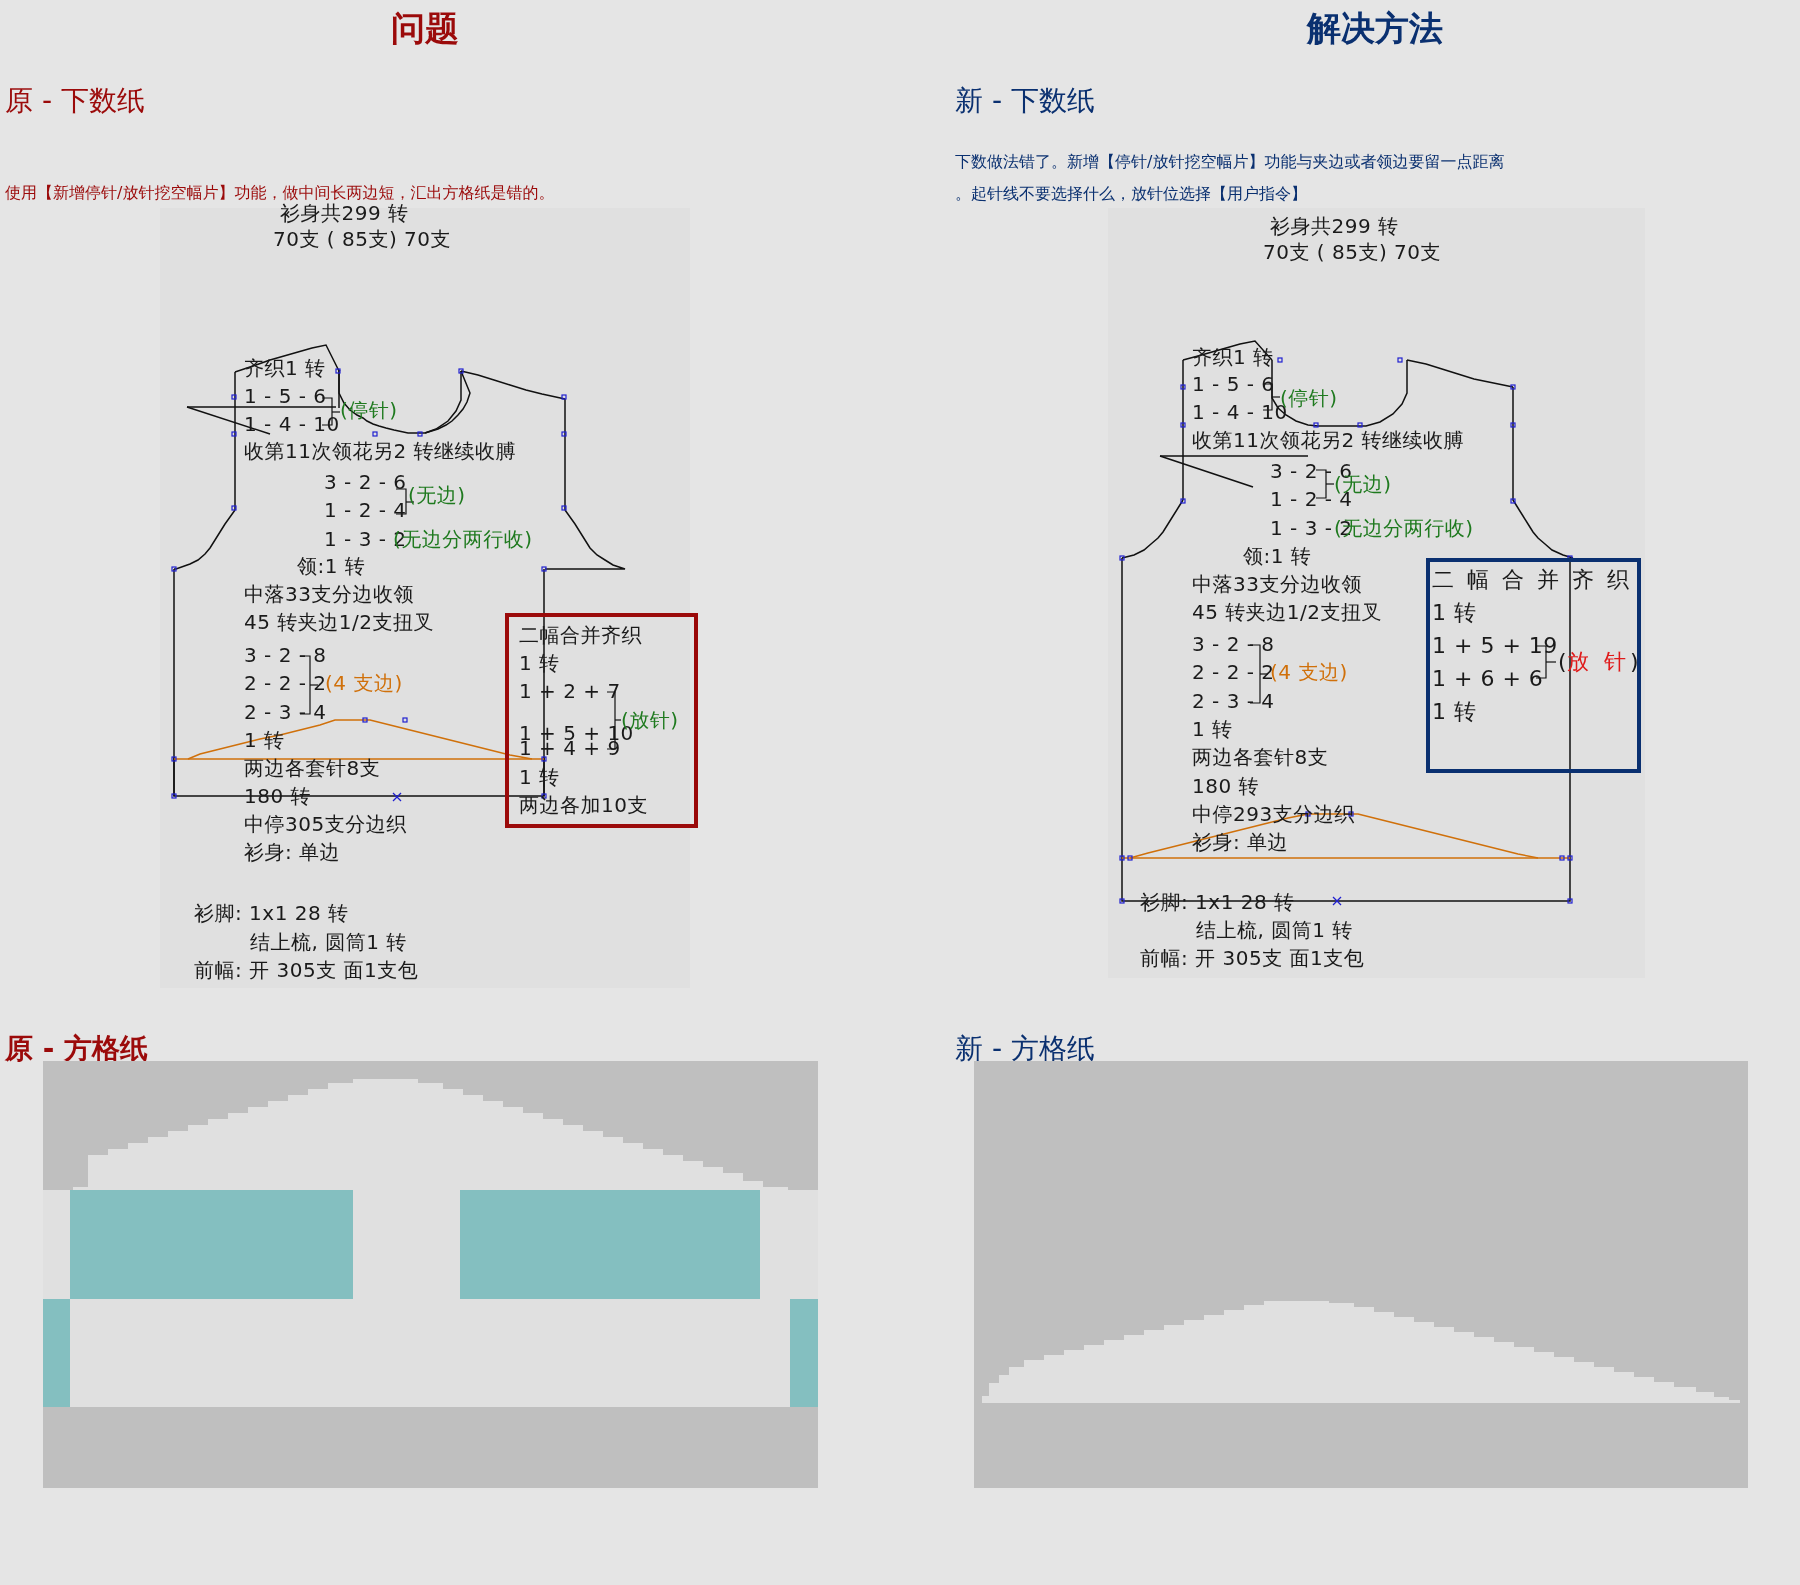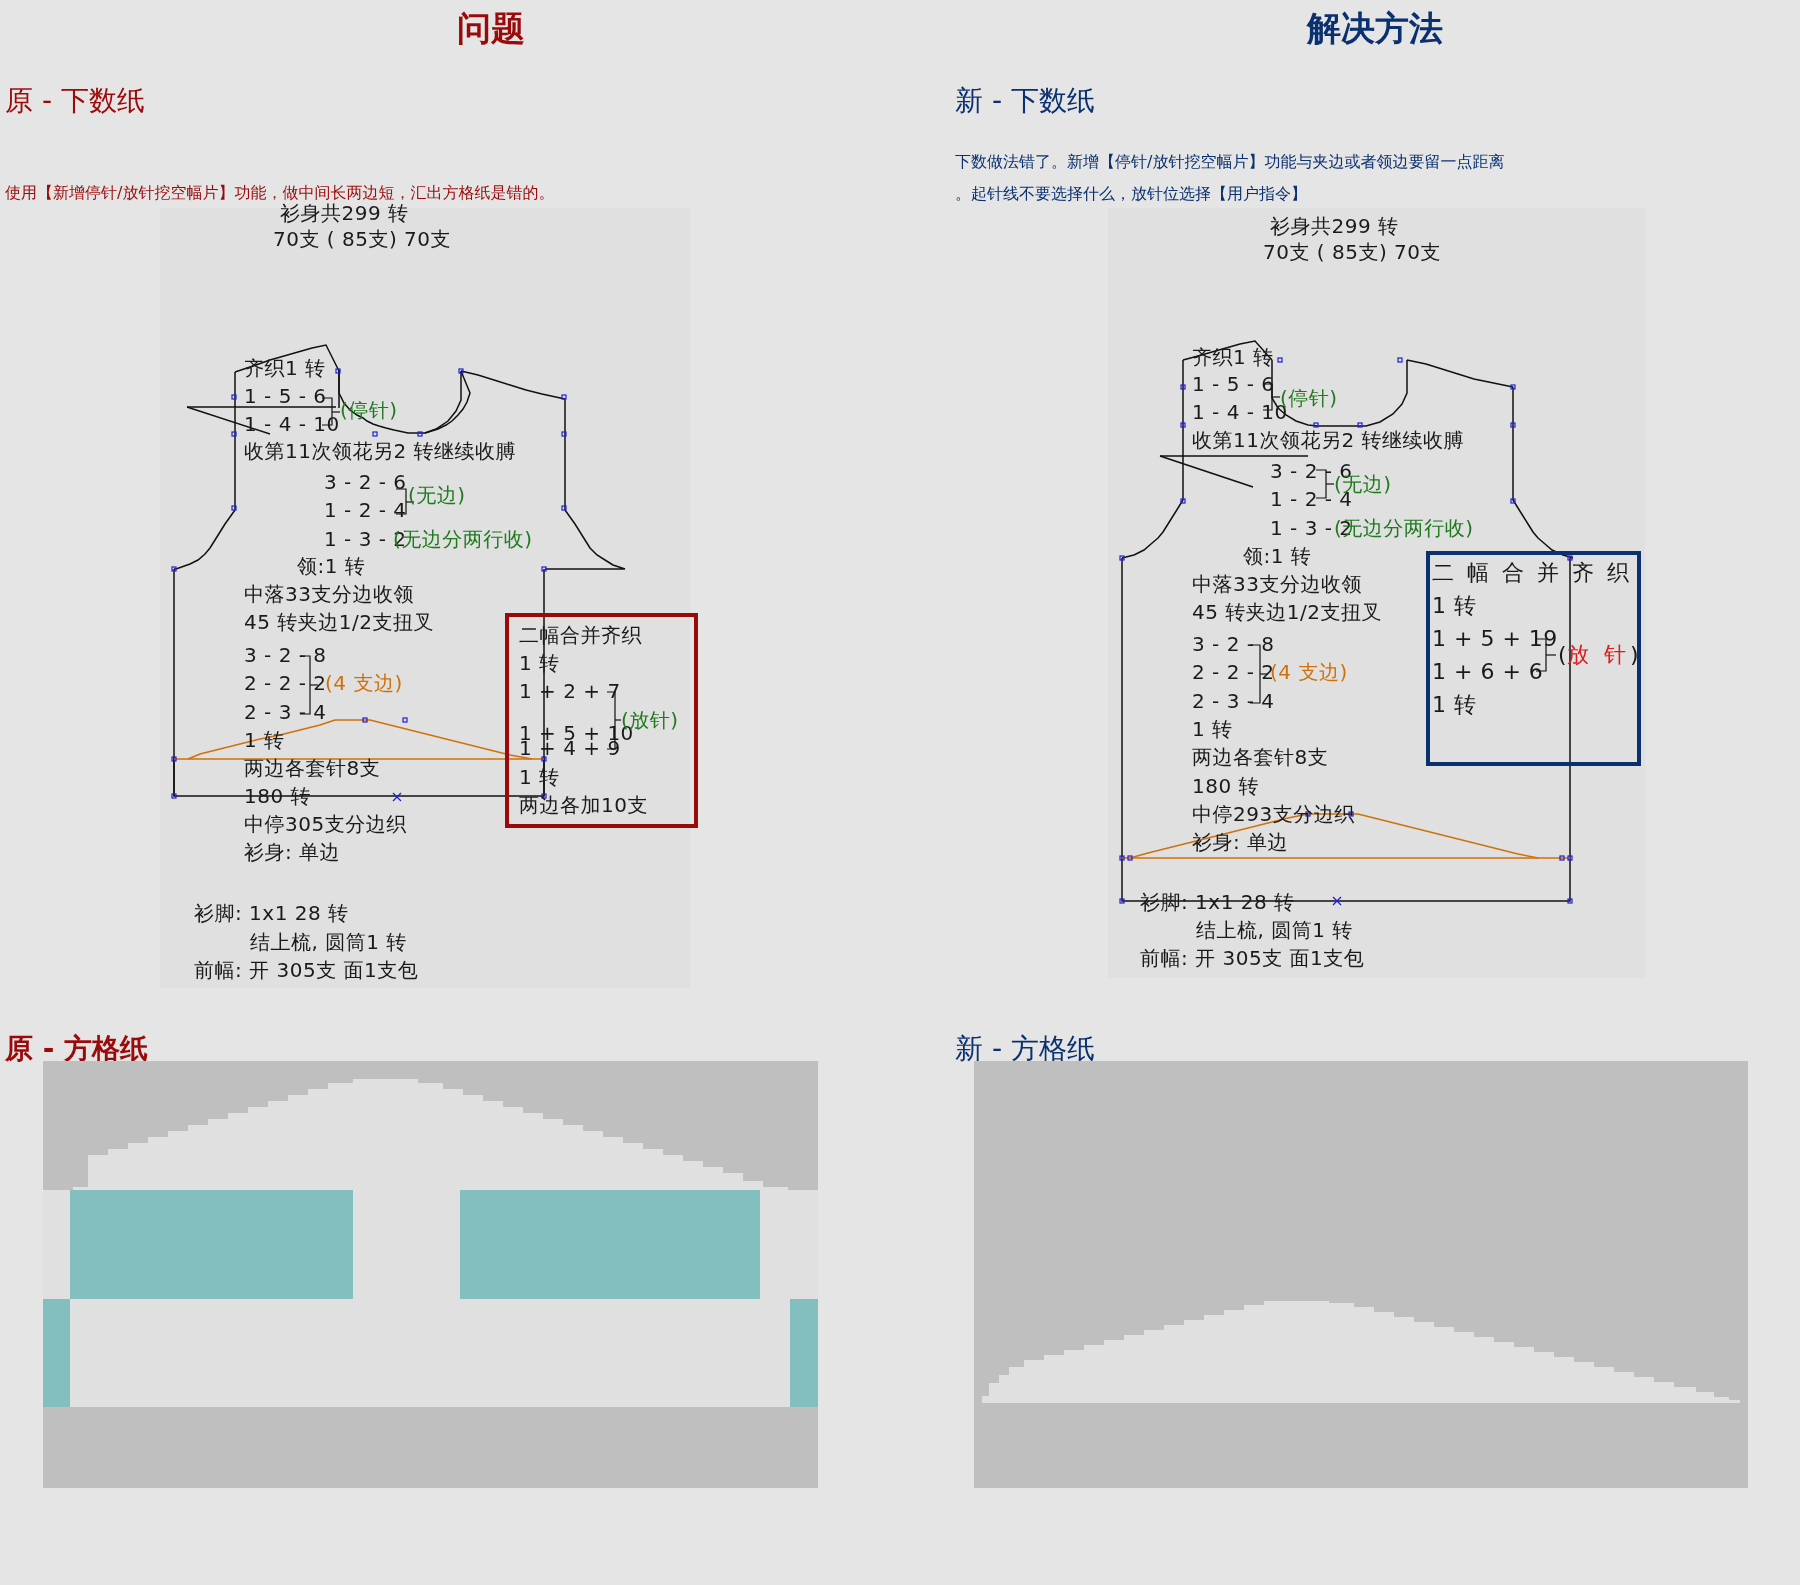--- a/index.html
+++ b/index.html
@@ -1,20 +1,20 @@
 <!DOCTYPE html>
 <html><head>
 <meta charset="utf-8">
 <style>
   html, body { margin:0; padding:0; }
   body { width:1800px; height:1585px; background:#e5e5e5; position:relative; overflow:hidden;
          font-family:"DejaVu Sans","Liberation Sans",sans-serif; }
   .abs { position:absolute; }
   .title { font-size:34px; font-weight:bold; text-align:center; white-space:nowrap; }
-  .red { color:#9b0a0a;text-align:right; }
+  .red { color:#9b0a0a; }
   .blue { color:#0a3070; }
   .sub { font-size:28px; white-space:nowrap; }
   .desc { font-size:16px; line-height:33px; }
   .panel { background:#e0e0e0; }
   .t { position:absolute; font-size:20px; color:#1a1a1a; white-space:nowrap; line-height:24px; letter-spacing:0.5px; }
   .g { color:#1f7a1f; }
   .o { color:#d0700a; }
   .r { color:#e01a1a; }
   .box-red { position:absolute; border:4px solid #9b0a0a; }
   .box-blue { position:absolute; border:4px solid #0a3070; }
@@ -241,21 +241,21 @@
   <div class="t o" style="left:162px;top:452px;">(4 支边)</div>
   <div class="t" style="left:84px;top:509px;">1 转</div>
   <div class="t" style="left:84px;top:537px;">两边各套针8支</div>
   <div class="t" style="left:84px;top:566px;">180 转</div>
   <div class="t" style="left:84px;top:594px;">中停293支分边织</div>
   <div class="t" style="left:84px;top:622px;">衫身: 单边</div>
   <div class="t" style="left:32px;top:682px;">衫脚: 1x1   28 转</div>
   <div class="t" style="left:88px;top:710px;">结上梳, 圆筒1 转</div>
   <div class="t" style="left:32px;top:738px;">前幅: 开 305支 面1支包</div>
 
-  <div class="box-blue" style="left:318px;top:343px;width:207px;height:207px;">
+  <div class="box-blue" style="left:318px;top:350px;width:207px;height:207px;">
     <div class="t" style="left:2px;top:6px;font-size:22px;letter-spacing:3px;">二 幅 合 并 齐 织</div>
     <div class="t" style="left:2px;top:39px;font-size:22px;">1 转</div>
     <div class="t" style="left:2px;top:72px;font-size:22px;">1 + 5 + 19</div>
     <div class="t" style="left:2px;top:105px;font-size:22px;">1 + 6 + 6</div>
     <div class="t" style="left:128px;top:88px;font-size:22px;"><span>(</span><span class="r" style="letter-spacing:4px;">放 针</span><span>)</span></div>
     <div class="t" style="left:2px;top:138px;font-size:22px;">1 转</div>
     <svg width="207" height="207">
       <g fill="none" stroke="#111" stroke-width="1.2">
         <polyline points="106,84 116,84 116,116 106,116"></polyline>
           <line x1="116" y1="100" x2="126" y2="100"></line>

